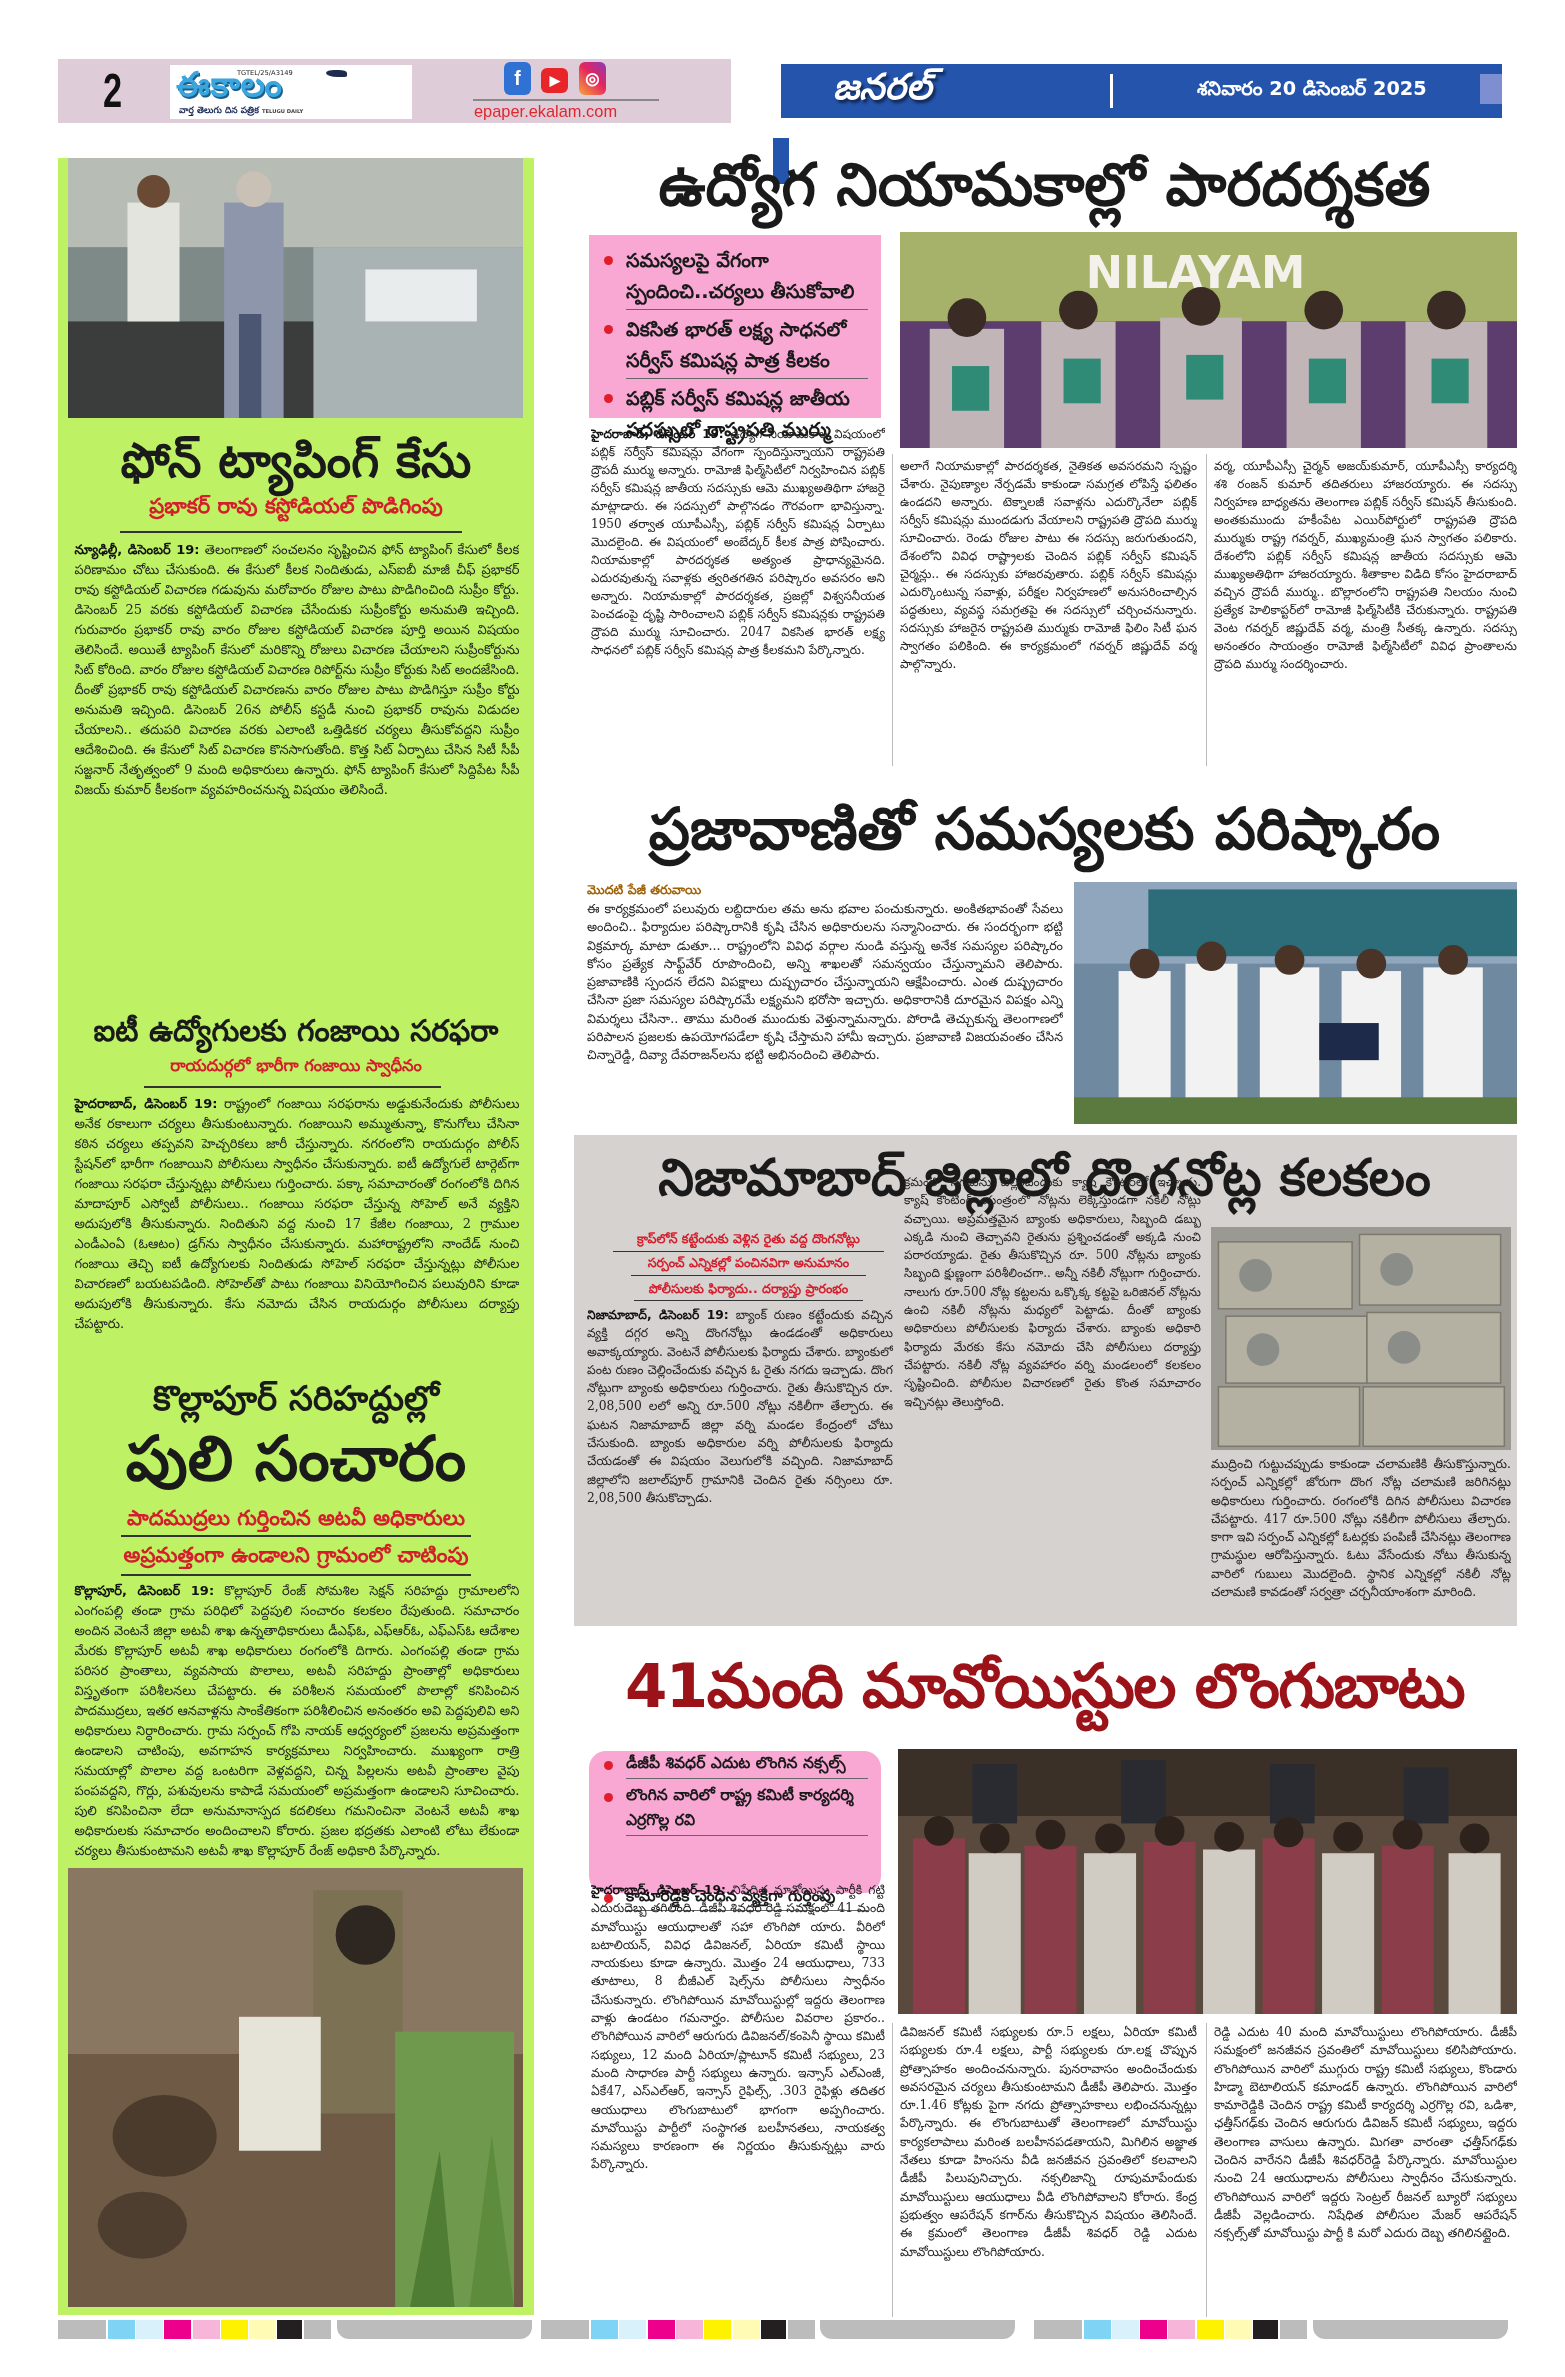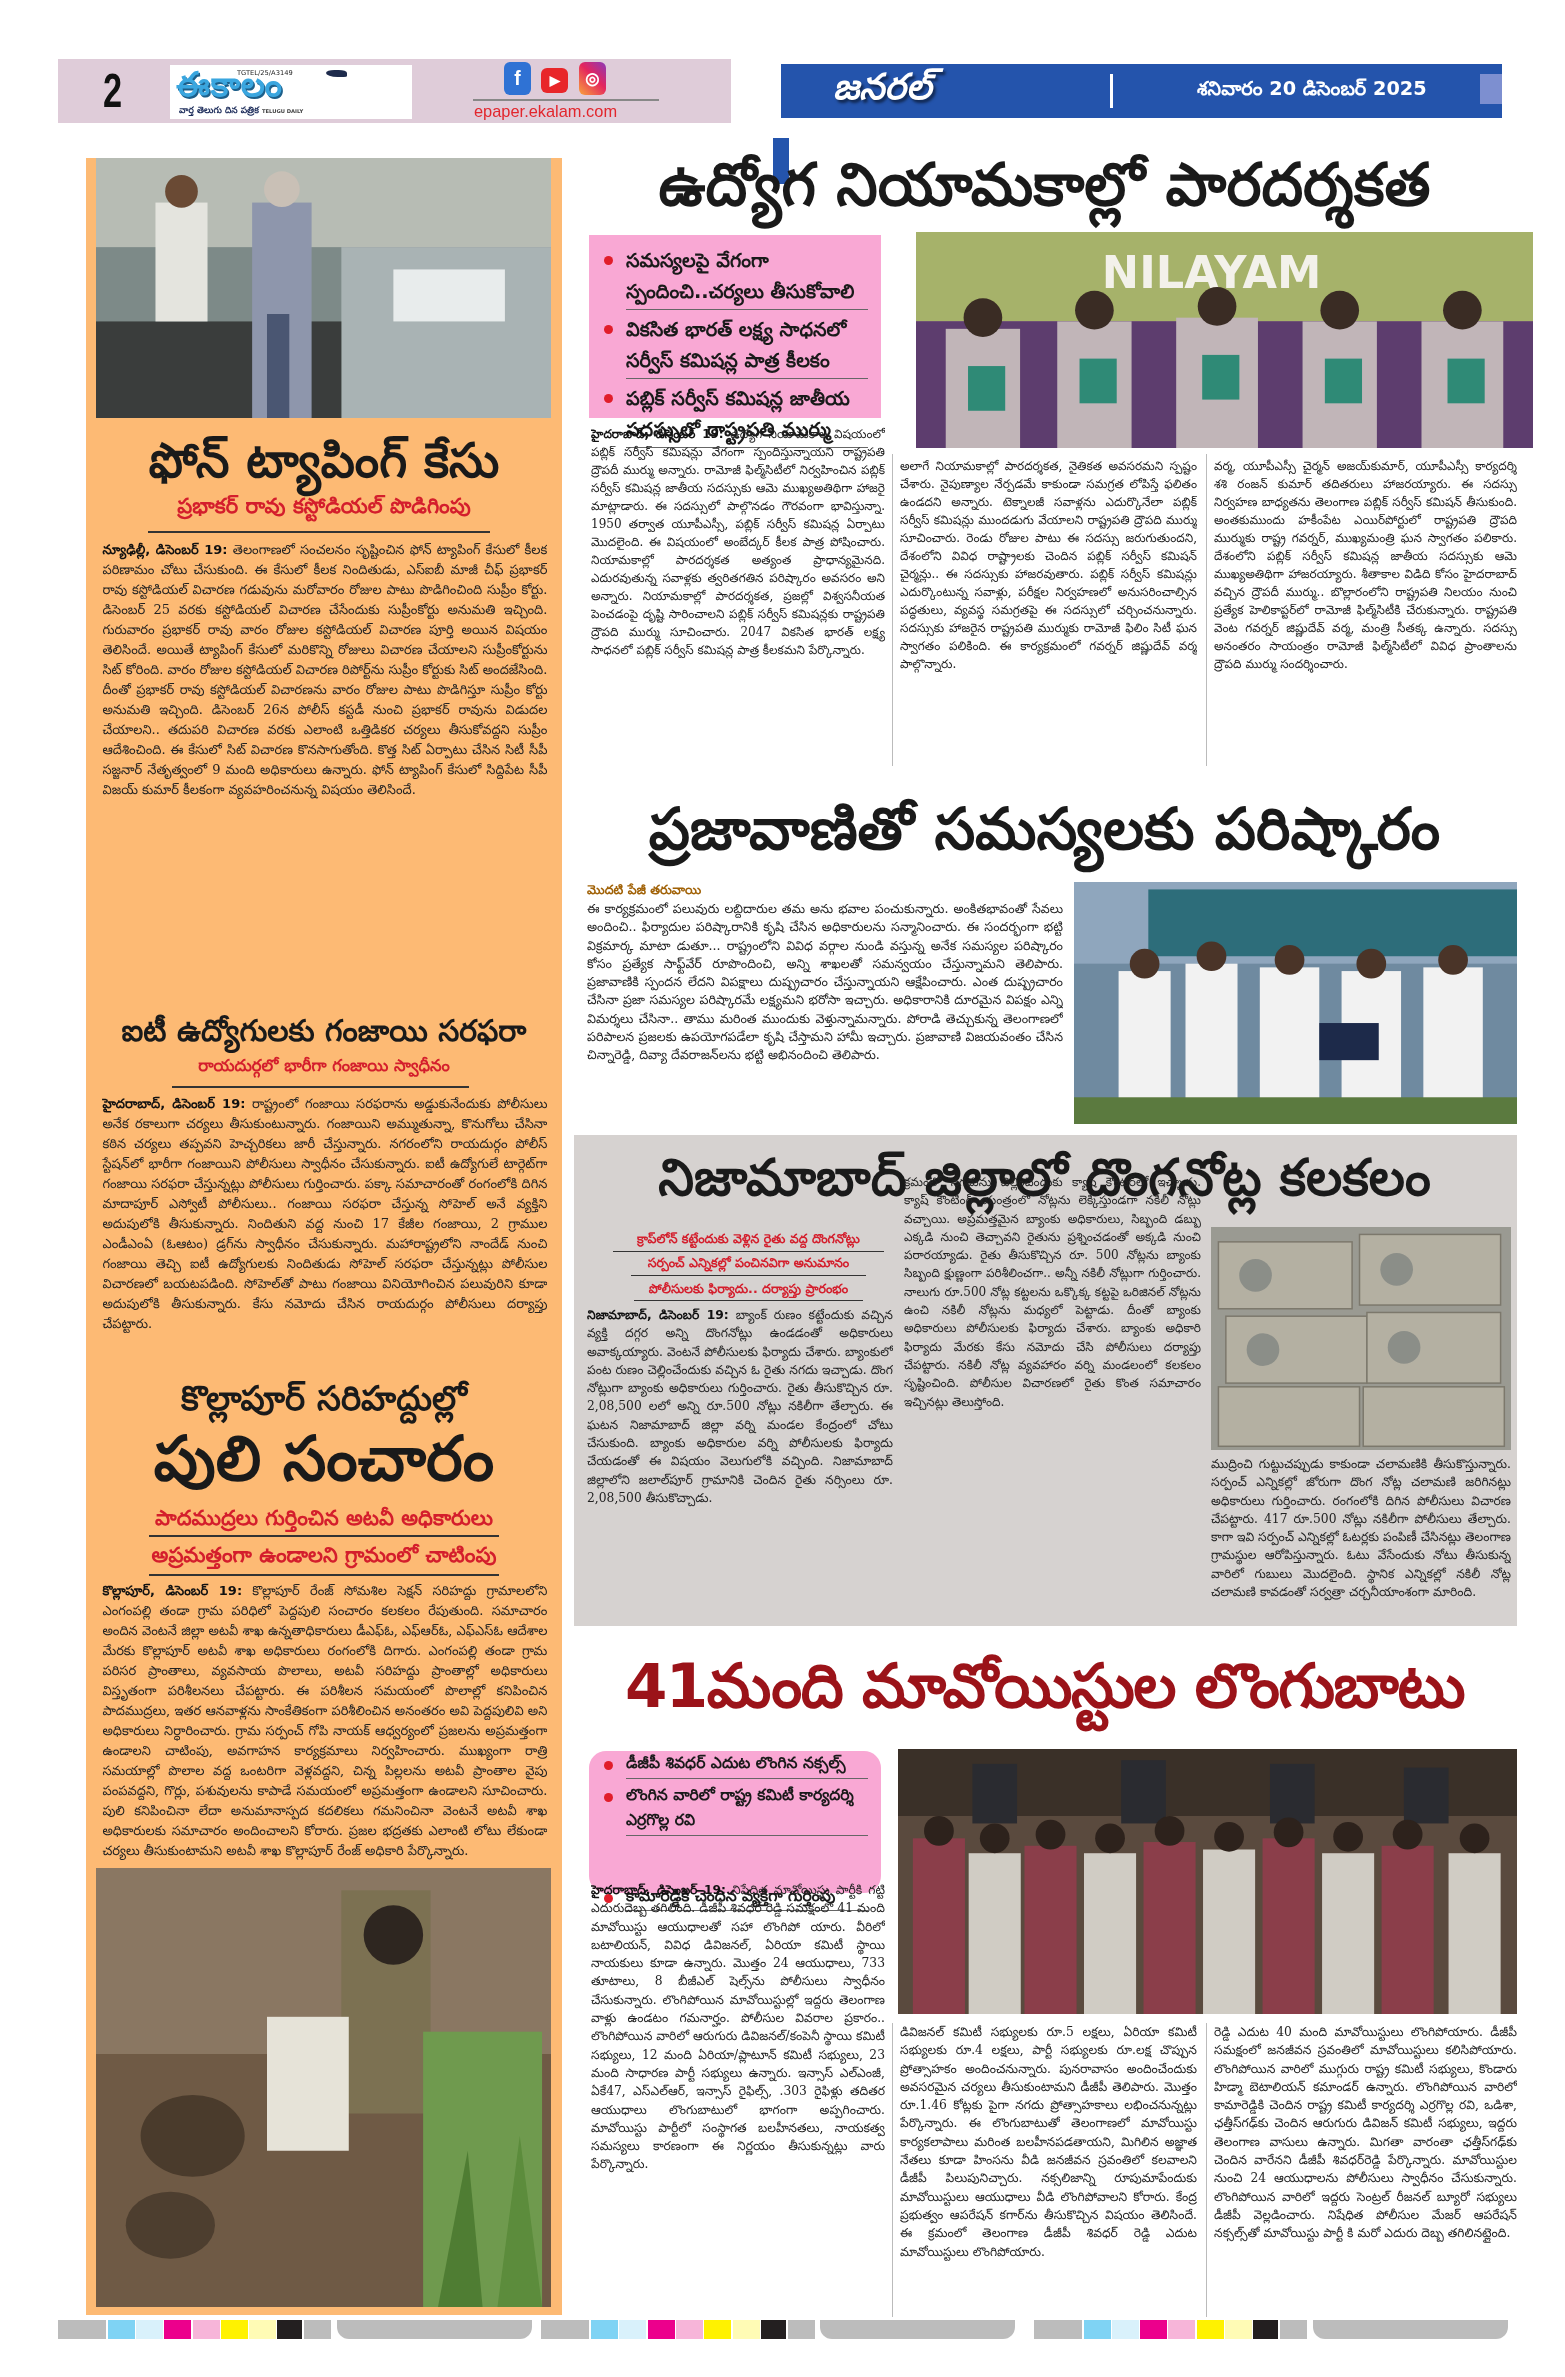--- a/index.html
+++ b/index.html
@@ -23,21 +23,21 @@
   .site-url { position: absolute; left: 416px; top: 43px; font-family: "Liberation Sans", sans-serif; font-size: 16.4px; color: #e2262d; }
   .blue-stub { position: absolute; left: 715px; top: 79px; width: 15.6px; height: 46px; background: #2454ac; }
 
   .masthead-right { position: absolute; left: 781px; top: 64px; width: 721px; height: 54px; background: #2454ac; }
   .section-name { position: absolute; left: 52px; top: 1.5px; font-family: "DejaVu Sans", sans-serif; font-weight: 900; font-size: 36px; color: #fff; font-style: italic; text-shadow: 2.2px 3px 3px rgba(0,0,0,.55); }
   .sep { position: absolute; left: 329px; top: 10.4px; width: 3px; height: 34px; background: #fff; }
   .issue-date { position: absolute; left: 416px; top: 13.4px; font-family: "DejaVu Sans", sans-serif; font-size: 19.3px; color: #fff; font-weight: 700; }
   .date-stub { position: absolute; right: 0; top: 10.4px; width: 22px; height: 30px; background: #7d8fd0; }
 
   
-  .left-col { position: absolute; left: 58px; top: 158px; width: 476px; height: 2157px; background: #fdba74; margin-left: 28px; }
+  .left-col { position: absolute; left: 58px; top: 158px; width: 476px; height: 2157px; background: #bef264; }
   .photo { position: absolute; overflow: hidden; }
   .photo .ph { width: 100%; height: 100%; }
   .hl { position: absolute; left: 0; width: 100%; text-align: center; font-weight: 900; color: #1a1a1a; }
   .sub-red { position: absolute; left: 0; width: 100%; text-align: center; color: #d41e2c; font-weight: 700; }
   .rule { position: absolute; height: 1.5px; background: #333; }
   .body { position: absolute; font-size: 13px; line-height: 20px; text-align: justify; color: #222; font-family: "DejaVu Serif", serif; }
   .body b { font-family: "DejaVu Sans", sans-serif; font-weight: 800; color: #111; }
 
   
   .big-hl { position: absolute; left: 565px; width: 959px; text-align: center; font-weight: 900; }
@@ -139,21 +139,21 @@
   </div>
 </section>
 
 <article>
   <div class="big-hl" style="top:144px;font-size:59px;line-height:82px;">ఉద్యోగ నియామకాల్లో పారదర్శకత</div>
   <div class="bullet-box" style="left:589px;top:235px;width:292px;height:183px;">
     <div class="bullet-item">సమస్యలపై వేగంగా స్పందించి..చర్యలు తీసుకోవాలి</div>
     <div class="bullet-item">వికసిత భారత్ లక్ష్య సాధనలో సర్వీస్ కమిషన్ల పాత్ర కీలకం</div>
     <div class="bullet-item">పబ్లిక్ సర్వీస్ కమిషన్ల జాతీయ సదస్సులో రాష్ట్రపతి ముర్ము</div>
   </div>
-  <div class="photo" style="left:900px;top:232px;width:617px;height:216px;margin-left:16px;">
+  <div class="photo" style="left:900px;top:232px;width:617px;height:216px;">
     <svg class="ph" viewBox="0 0 830 290" preserveAspectRatio="none">
       <rect width="830" height="290" fill="#7b4f8a"></rect>
       <rect x="0" y="0" width="830" height="120" fill="#a6b26a"></rect>
       <rect x="0" y="120" width="830" height="170" fill="#5d3d6e"></rect>
       <text x="250" y="75" font-size="60" font-weight="900" fill="#f3f1ea" font-family="DejaVu Sans, sans-serif">NILAYAM</text>
       <g fill="#c1b5b8">
           <rect x="40" y="130" width="100" height="160"></rect>
           <rect x="190" y="120" width="100" height="170"></rect>
           <rect x="350" y="115" width="110" height="175"></rect>
           <rect x="520" y="120" width="100" height="170"></rect>

